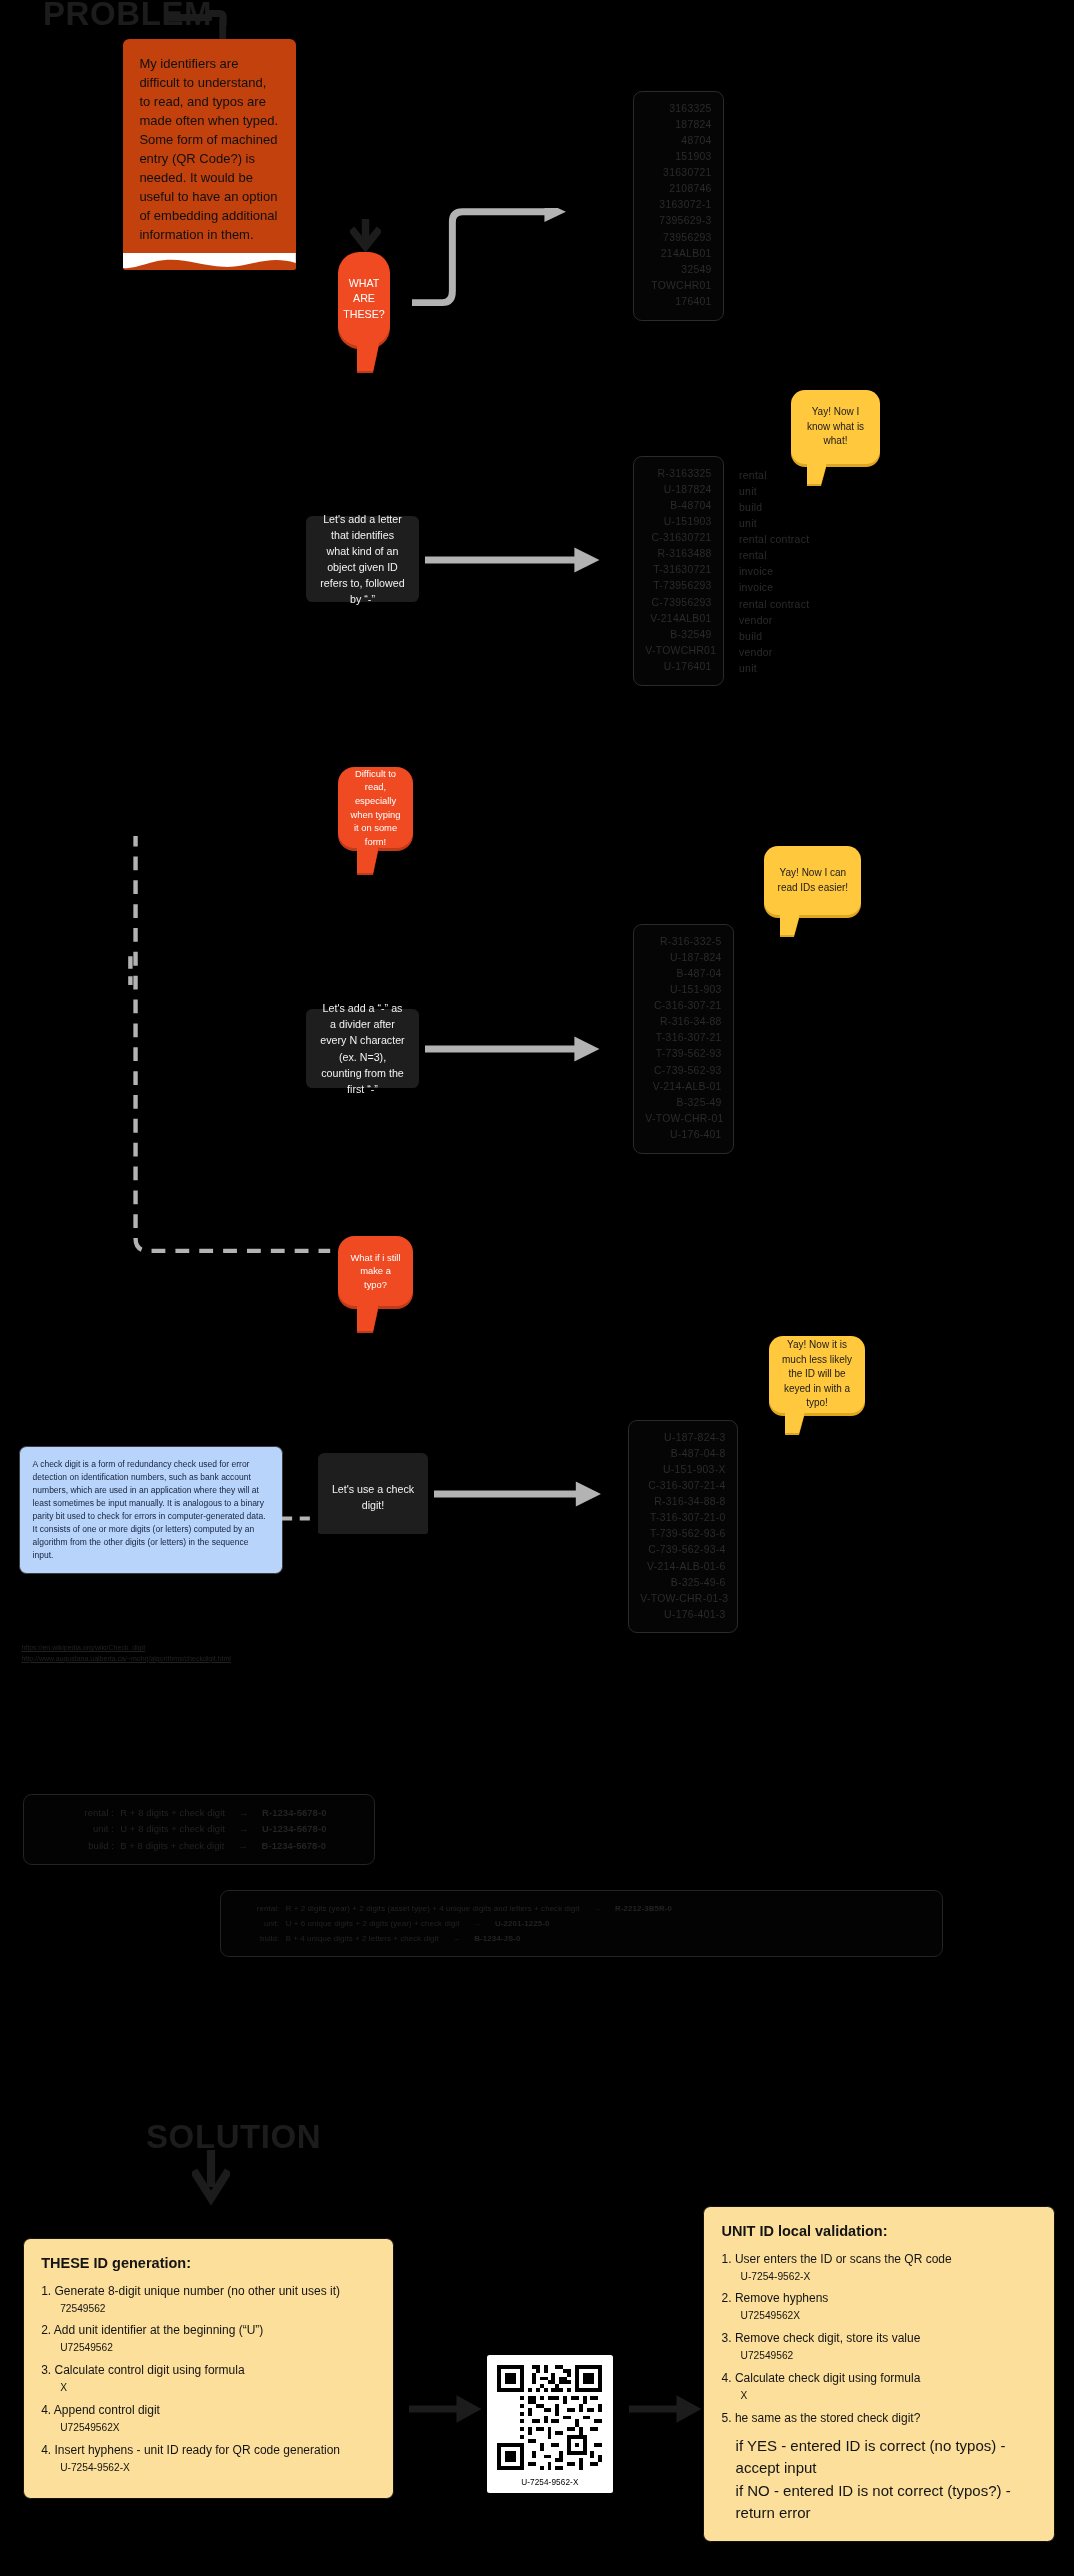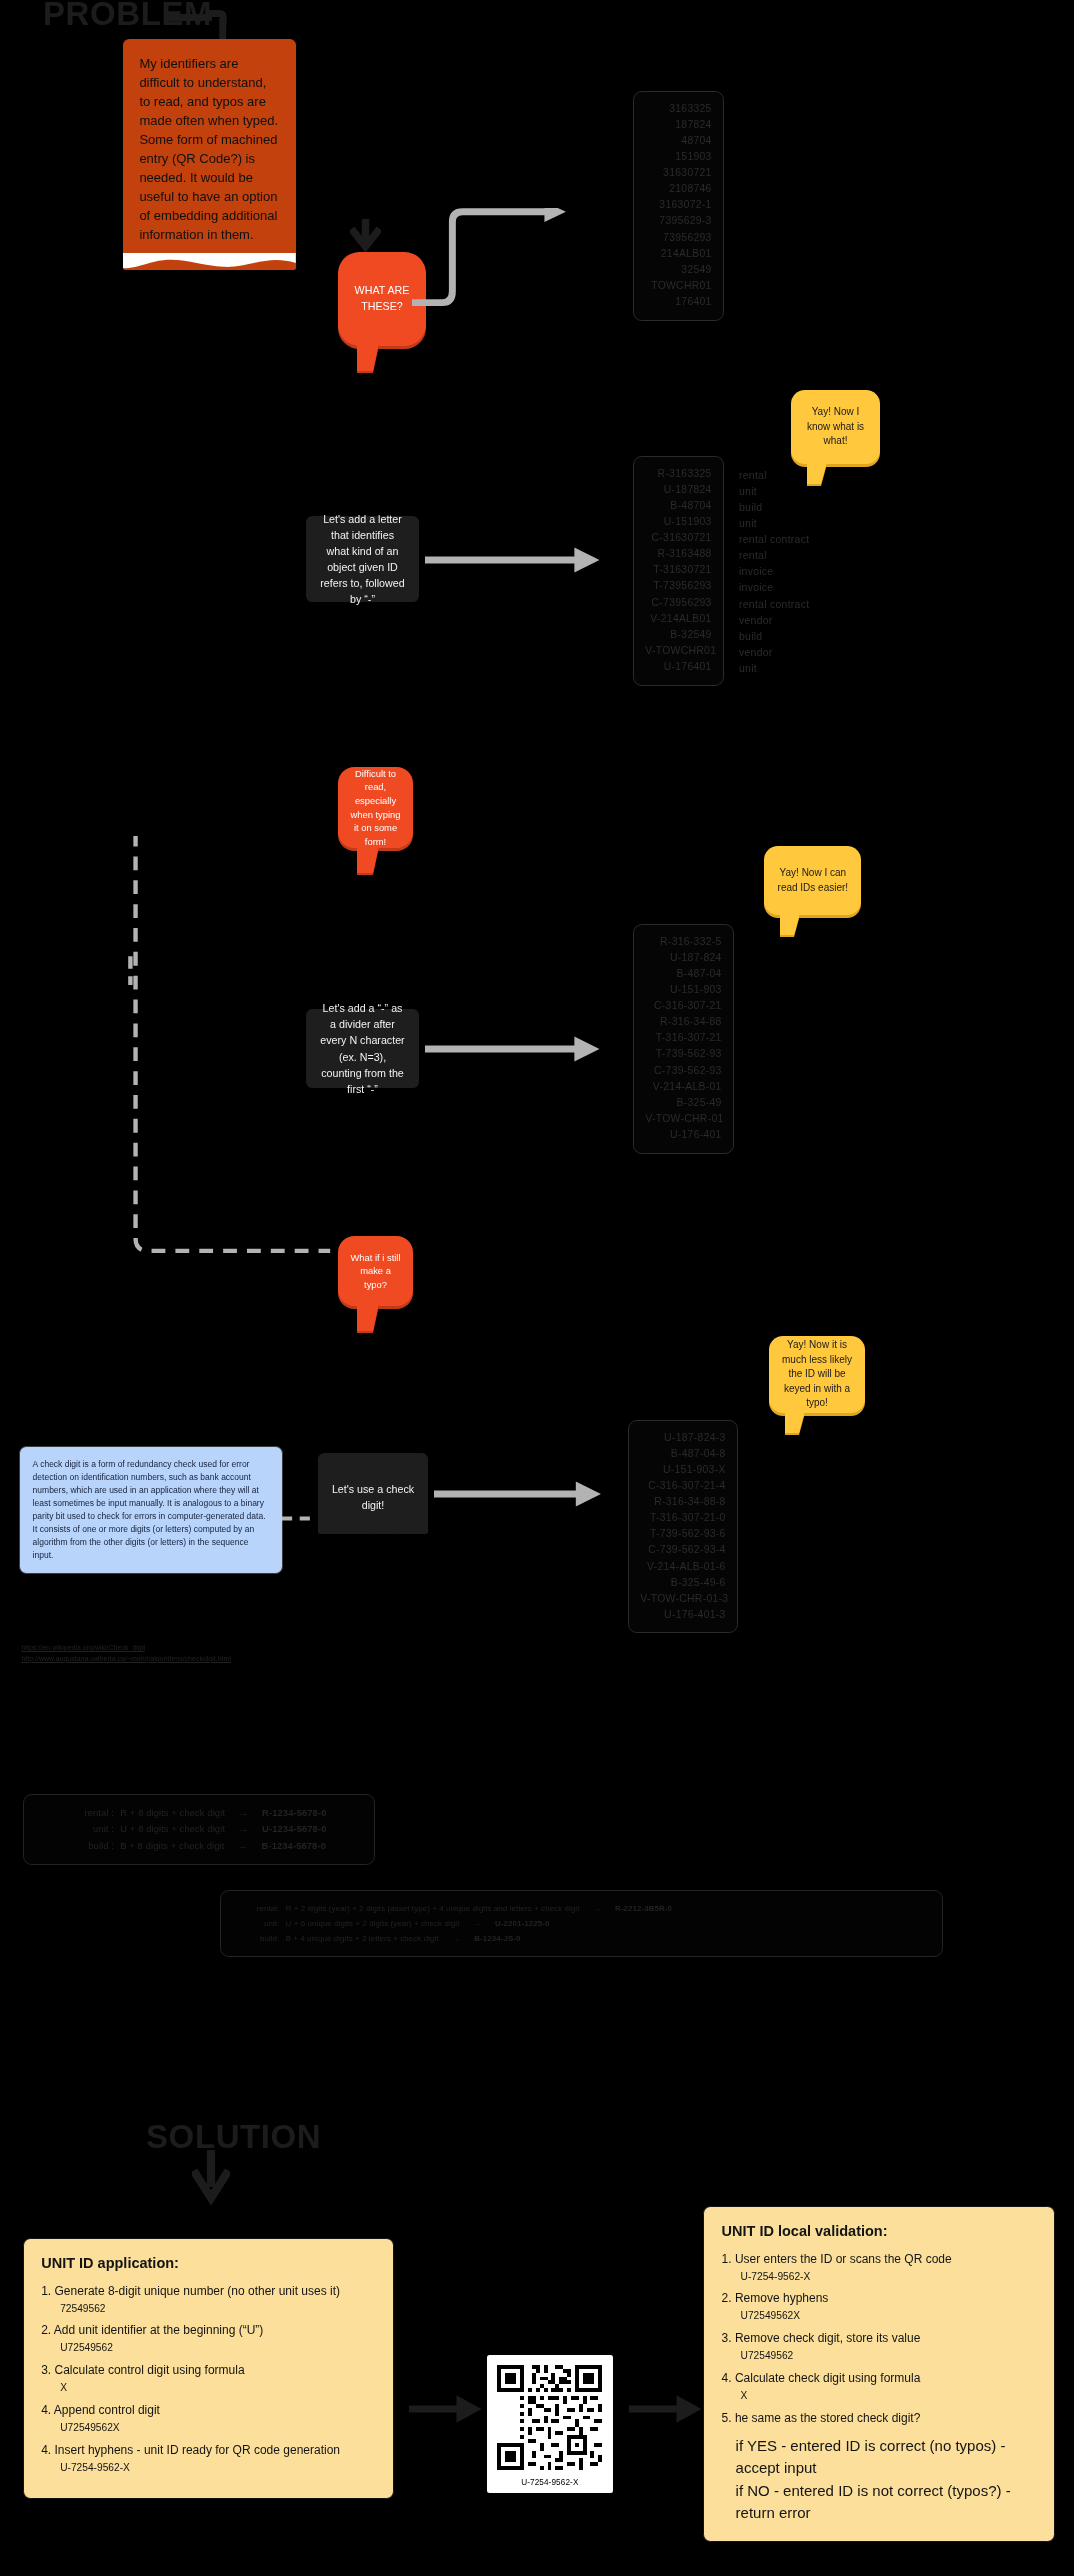--- a/index.html
+++ b/index.html
@@ -208,21 +208,21 @@
         <path d="M0,0 L275,0 L275,16 C230,2 200,24 160,22 C120,20 90,4 50,14 C30,19 12,26 0,24 Z" fill="#ffffff"></path>
       </svg>
     </div>
   </div>
 
   <svg class="abs" style="left:350px; top:219px;" width="31" height="33" viewBox="0 0 50 52">
     <path d="M25,0 L25,30 M6,20 L25,44 L44,20" stroke="#1c1c1c" stroke-width="12" fill="none" stroke-linecap="square" stroke-linejoin="miter"></path>
   </svg>
 
   <div class="abs" style="left:338px; top:252px; width:75px; height:94px;">
-    <div class="bubble red" style="width:88px;height:94px;">
+    <div class="bubble red" style="width:52px;height:94px;">
       <span>WHAT ARE THESE?</span>
       <span class="tail"></span>
     </div>
   </div>
 
   <svg class="abs" style="left:412px; top:208px;" width="164" height="101" viewBox="0 0 260 160">
     <path d="M0,150 L48,150 Q64,150 64,132 L64,22 Q64,6 80,6 L216,6" stroke="#b3b3b3" stroke-width="11" fill="none"></path>
     <path d="M210,-10 L244,6 L210,22 Z" class="arrow-grey"></path>
   </svg>
 
@@ -443,21 +443,21 @@
         </div>
       </div>
   </div>
 
   <div class="abs section-label" style="left:146px; top:2118px;">SOLUTION</div>
   <svg class="abs" style="left:192px; top:2150px;" width="38" height="57" viewBox="0 0 60 90">
     <path d="M30,0 L30,52 M6,38 L30,76 L54,38" stroke="#1c1c1c" stroke-width="13" fill="none" stroke-linecap="square"></path>
   </svg>
 
   <div class="abs solcard" style="left:22.6px; top:2238px; width:371px;">
-    <h3>UNIT ID application:</h3>
+    <h3>THESE ID generation:</h3>
     <div id="gen-steps">
         <div class="sol-step">
           <div class="st">1. Generate 8-digit unique number (no other unit uses it)</div>
           <div class="sv">72549562</div>
         </div>
         <div class="sol-step">
           <div class="st">2. Add unit identifier at the beginning (“U”)</div>
           <div class="sv">U72549562</div>
         </div>
         <div class="sol-step">

